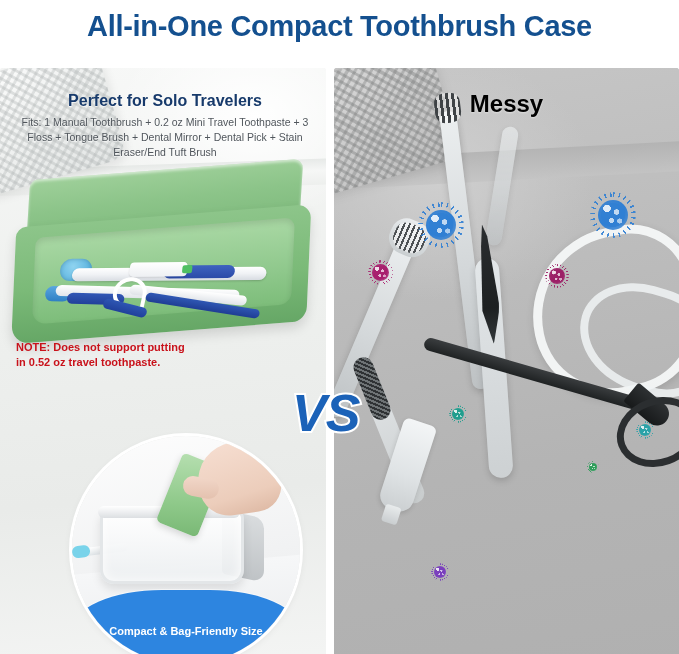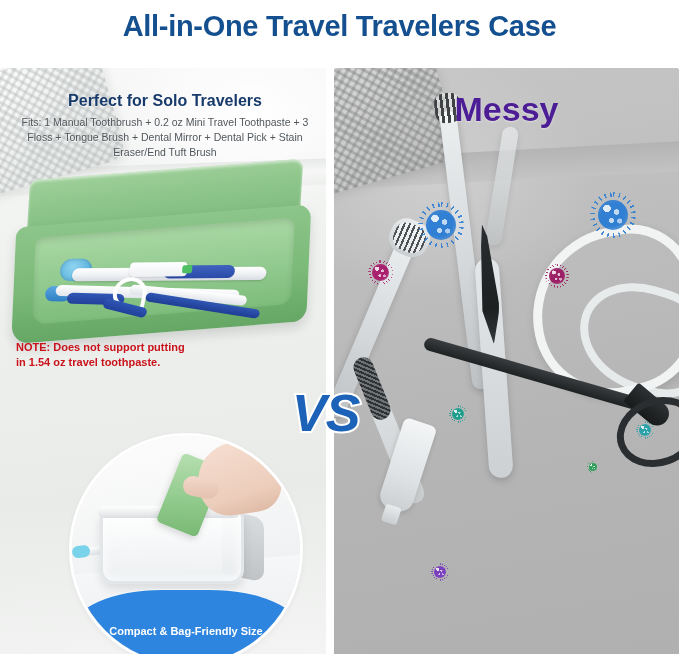--- a/index.html
+++ b/index.html
@@ -342,39 +342,39 @@
     position:absolute;inset:-26%;border-radius:50%;
     background:repeating-conic-gradient(from 0deg, currentColor 0deg 4deg, rgba(0,0,0,0) 4deg 16deg);
     -webkit-mask:radial-gradient(circle, transparent 56%, #000 57%, #000 100%);
     mask:radial-gradient(circle, transparent 56%, #000 57%, #000 100%);
     opacity:.9;
   }
 
   
   .messy-label{
     position:absolute;left:0;right:0;top:22px;text-align:center;
-    font-size:34px;font-weight:bold;color:#4c1d95;
+    font-size:24px;font-weight:bold;color:#000000;
     text-shadow:0 1px 2px rgba(255,255,255,.45);
   }
 
   
   .vs{
     position:absolute;left:292px;top:331px;
     font-size:52px;font-weight:bold;font-style:italic;color:#1b62b8;
     -webkit-text-stroke:4px #ffffff;paint-order:stroke fill;
     letter-spacing:-1px;z-index:20;
   }
 </style>
 </head>
 <body>
 
 <div id="page">
 
   <div class="title-bar">
-    <div class="title">All-in-One Travel Travelers Case</div>
+    <div class="title">All-in-One Compact Toothbrush Case</div>
   </div>
 
   <div class="panels">
 
     <div class="panel panel-left">
       <div class="left-bg"></div>
       <div class="counter-edge"></div>
       <div class="towel"></div>
 
       <div class="case-wrap">
@@ -393,21 +393,21 @@
             <div class="tool eraser"></div>
           </div>
         </div>
       </div>
 
       <div class="left-copy">
         <div class="headline">Perfect for Solo Travelers</div>
         <div class="subcopy">Fits: 1 Manual Toothbrush + 0.2 oz Mini Travel Toothpaste + 3 Floss + Tongue Brush + Dental Mirror + Dental Pick + Stain Eraser/End Tuft Brush</div>
       </div>
 
-      <div class="note">NOTE: Does not support putting in 1.54 oz travel toothpaste.</div>
+      <div class="note">NOTE: Does not support putting in 0.52 oz travel toothpaste.</div>
 
       <div class="inset">
         <div class="inset-counter"></div>
         <div class="mini-brush"></div>
         <div class="pouch-side"></div>
         <div class="pouch"></div>
         <div class="pouch-zip"></div>
         <div class="green-card"></div>
         <div class="hand"></div>
         <div class="banner">

